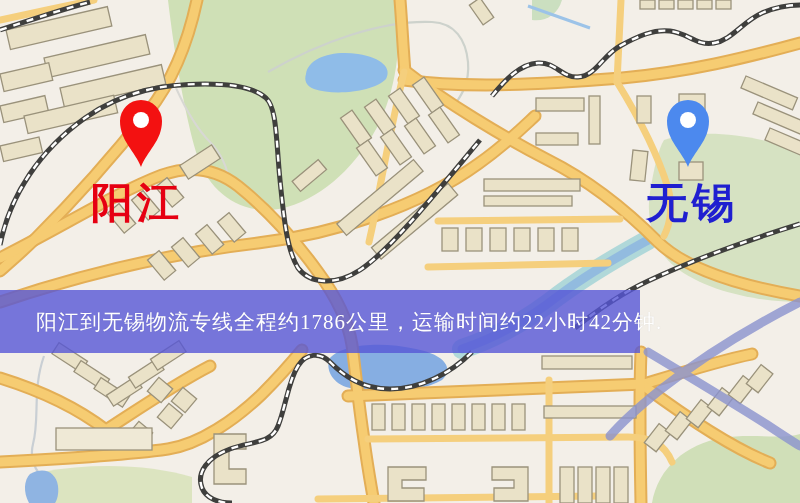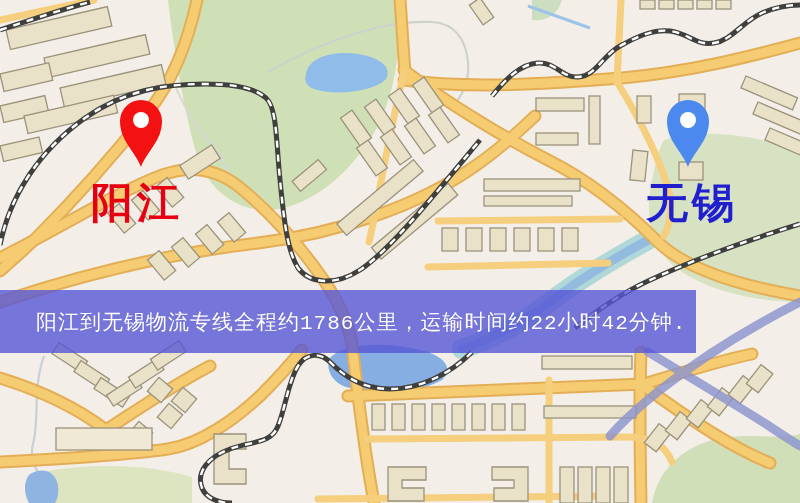--- a/index.html
+++ b/index.html
@@ -1,19 +1,19 @@
 <!DOCTYPE html>
 <html><head>
 <meta charset="utf-8">
 <style>
   html,body{margin:0;padding:0;background:#e9e9e9;}
   .stage{position:relative;width:800px;height:503px;overflow:hidden;
-         font-family:Liberation Mono, monospace;background:#f3efe8;}
+         font-family:Liberation Serif, serif;background:#f3efe8;}
   .map-svg{position:absolute;left:0;top:0;width:800px;height:503px;display:block;}
-  .banner{position:absolute;left:0;top:290px;width:696px;height:63px;
+  .banner{position:absolute;left:0;top:290px;width:640px;height:63px;
           background:rgba(86,86,214,0.80);display:flex;align-items:center;
           box-sizing:border-box;padding-left:36px;}
   .banner-text{color:#ffffff;font-size:21px;letter-spacing:1px;white-space:nowrap;
                text-shadow:0 0 1px rgba(0,0,0,.15);}
   .city-label{font-size:42px;font-weight:700;letter-spacing:4px;}
 </style>
 </head>
 <body>
 
 <div class="stage">

